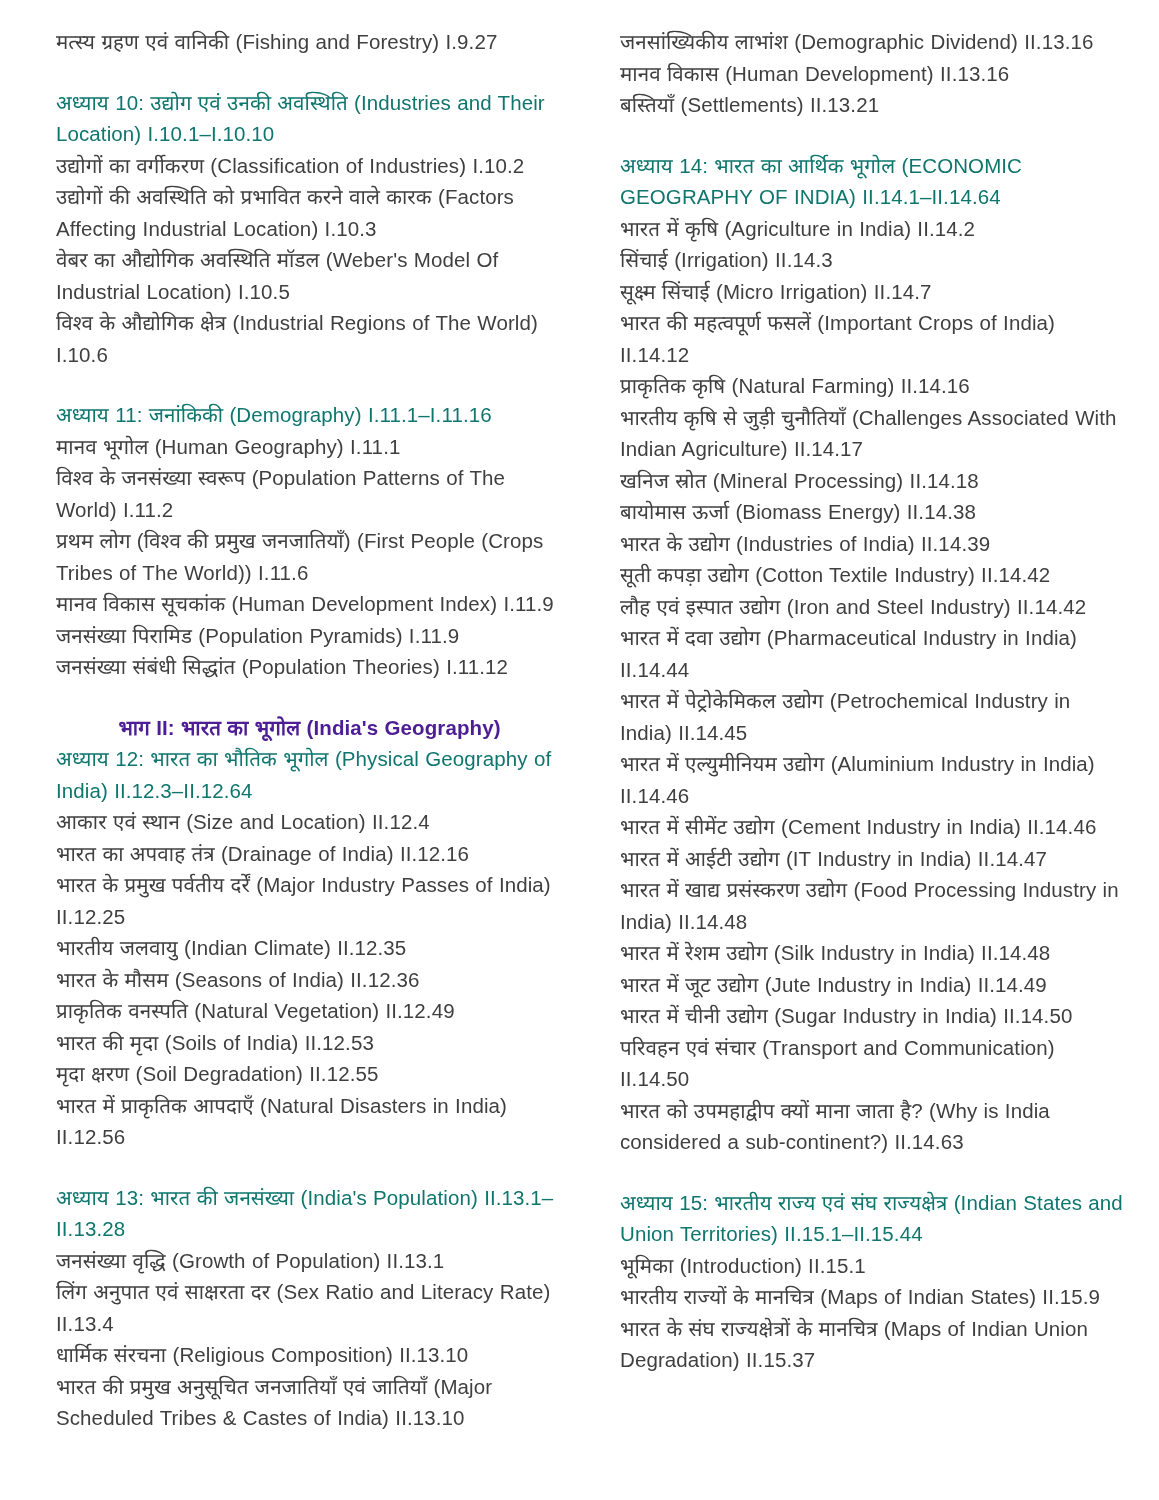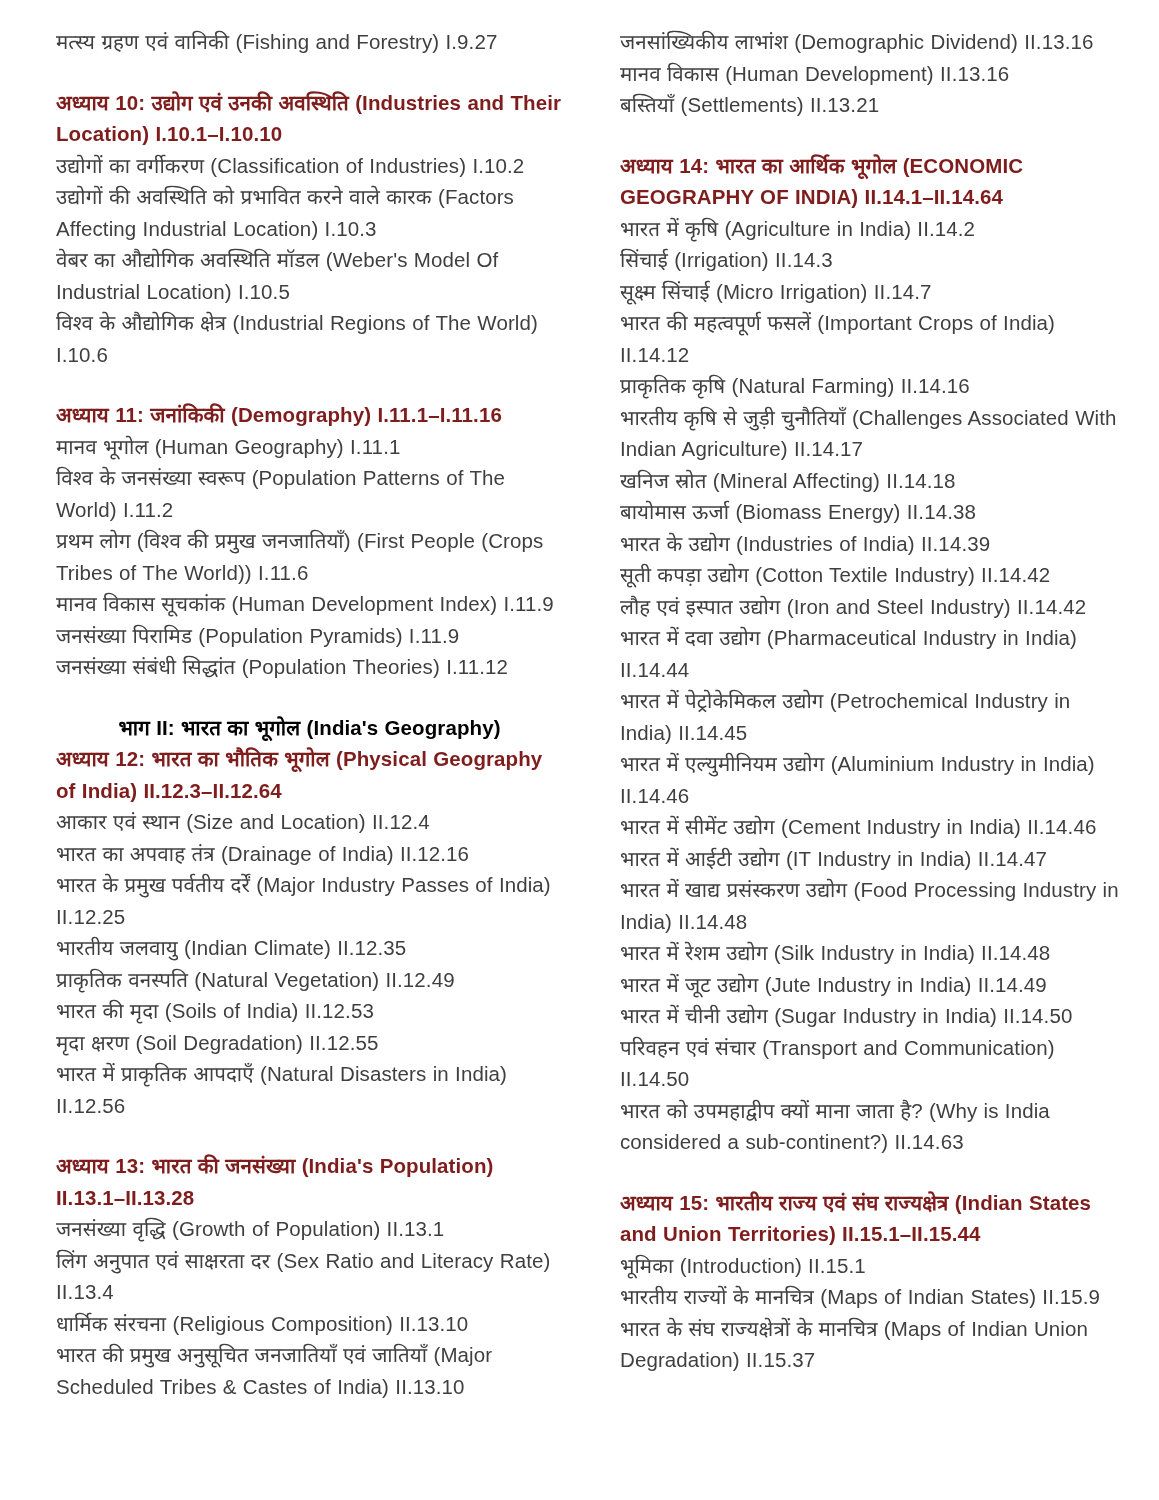--- a/index.html
+++ b/index.html
@@ -24,26 +24,26 @@
     flex: 0 0 507px;
   }
   .toc-entry {
     font-size: 20.5px;
     line-height: 31.5px;
     color: #3f3f3f;
     letter-spacing: 0.1px;
     word-spacing: 0.5px;
   }
   .toc-entry.chapter {
-    font-weight: 700;
-    color: #7f1d1d;
+    font-weight: 400;
+    color: #0f766e;
   }
   .toc-entry.part {
     font-weight: 700;
-    color: #000000;
+    color: #4c1d95;
     text-align: center;
   }
   .toc-entry.spacer {
     height: 29px;
   }
 </style>
 </head>
 <body>
 
 <div class="page">
@@ -64,20 +64,21 @@
       <div class="toc-entry item">मानव विकास सूचकांक (Human Development Index) I.11.9</div>
       <div class="toc-entry item">जनसंख्या पिरामिड (Population Pyramids) I.11.9</div>
       <div class="toc-entry item">जनसंख्या संबंधी सिद्धांत (Population Theories) I.11.12</div>
       <div class="toc-entry spacer"></div>
       <div class="toc-entry part">भाग II: भारत का भूगोल (India's Geography)</div>
       <div class="toc-entry chapter">अध्याय 12: भारत का भौतिक भूगोल (Physical Geography of India) II.12.3–II.12.64</div>
       <div class="toc-entry item">आकार एवं स्थान (Size and Location) II.12.4</div>
       <div class="toc-entry item">भारत का अपवाह तंत्र (Drainage of India) II.12.16</div>
       <div class="toc-entry item">भारत के प्रमुख पर्वतीय दर्रें (Major Industry Passes of India) II.12.25</div>
       <div class="toc-entry item">भारतीय जलवायु (Indian Climate) II.12.35</div>
+      <div class="toc-entry item">भारत के मौसम (Seasons of India) II.12.36</div>
       <div class="toc-entry item">प्राकृतिक वनस्पति (Natural Vegetation) II.12.49</div>
       <div class="toc-entry item">भारत की मृदा (Soils of India) II.12.53</div>
       <div class="toc-entry item">मृदा क्षरण (Soil Degradation) II.12.55</div>
       <div class="toc-entry item">भारत में प्राकृतिक आपदाएँ (Natural Disasters in India) II.12.56</div>
       <div class="toc-entry spacer"></div>
       <div class="toc-entry chapter">अध्याय 13: भारत की जनसंख्या (India's Population) II.13.1–II.13.28</div>
       <div class="toc-entry item">जनसंख्या वृद्धि (Growth of Population) II.13.1</div>
       <div class="toc-entry item">लिंग अनुपात एवं साक्षरता दर (Sex Ratio and Literacy Rate) II.13.4</div>
       <div class="toc-entry item">धार्मिक संरचना (Religious Composition) II.13.10</div>
       <div class="toc-entry item">भारत की प्रमुख अनुसूचित जनजातियाँ एवं जातियाँ (Major Scheduled Tribes &amp; Castes of India) II.13.10</div>
@@ -88,21 +89,21 @@
       <div class="toc-entry item">मानव विकास (Human Development) II.13.16</div>
       <div class="toc-entry item">बस्तियाँ (Settlements) II.13.21</div>
       <div class="toc-entry spacer"></div>
       <div class="toc-entry chapter">अध्याय 14: भारत का आर्थिक भूगोल (ECONOMIC GEOGRAPHY OF INDIA) II.14.1–II.14.64</div>
       <div class="toc-entry item">भारत में कृषि (Agriculture in India) II.14.2</div>
       <div class="toc-entry item">सिंचाई (Irrigation) II.14.3</div>
       <div class="toc-entry item">सूक्ष्म सिंचाई (Micro Irrigation) II.14.7</div>
       <div class="toc-entry item">भारत की महत्वपूर्ण फसलें (Important Crops of India) II.14.12</div>
       <div class="toc-entry item">प्राकृतिक कृषि (Natural Farming) II.14.16</div>
       <div class="toc-entry item">भारतीय कृषि से जुड़ी चुनौतियाँ (Challenges Associated With Indian Agriculture) II.14.17</div>
-      <div class="toc-entry item">खनिज स्रोत (Mineral Affecting) II.14.18</div>
+      <div class="toc-entry item">खनिज स्रोत (Mineral Processing) II.14.18</div>
       <div class="toc-entry item">बायोमास ऊर्जा (Biomass Energy) II.14.38</div>
       <div class="toc-entry item">भारत के उद्योग (Industries of India) II.14.39</div>
       <div class="toc-entry item">सूती कपड़ा उद्योग (Cotton Textile Industry) II.14.42</div>
       <div class="toc-entry item">लौह एवं इस्पात उद्योग (Iron and Steel Industry) II.14.42</div>
       <div class="toc-entry item">भारत में दवा उद्योग (Pharmaceutical Industry in India) II.14.44</div>
       <div class="toc-entry item">भारत में पेट्रोकेमिकल उद्योग (Petrochemical Industry in India) II.14.45</div>
       <div class="toc-entry item">भारत में एल्युमीनियम उद्योग (Aluminium Industry in India) II.14.46</div>
       <div class="toc-entry item">भारत में सीमेंट उद्योग (Cement Industry in India) II.14.46</div>
       <div class="toc-entry item">भारत में आईटी उद्योग (IT Industry in India) II.14.47</div>
       <div class="toc-entry item">भारत में खाद्य प्रसंस्करण उद्योग (Food Processing Industry in India) II.14.48</div>

